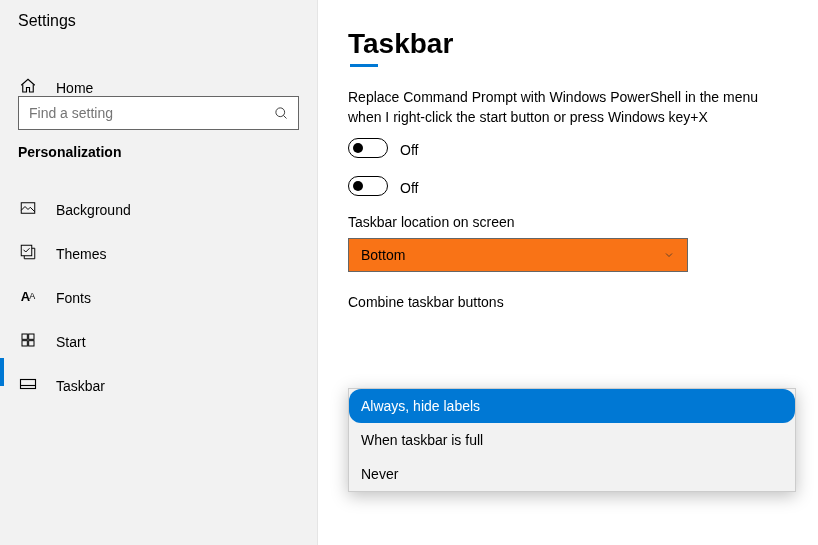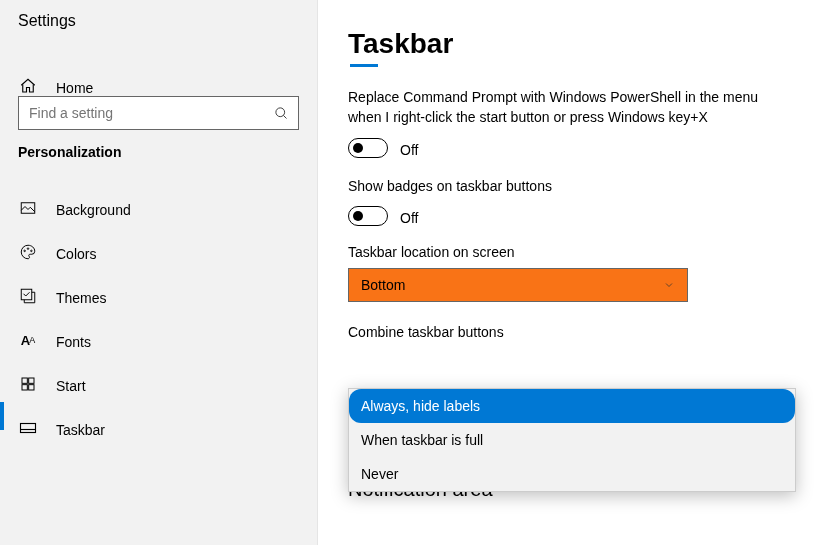--- a/index.html
+++ b/index.html
@@ -64,31 +64,20 @@
   <div class="nav-row">
     <span class="icon">
       <svg width="18" height="18" viewBox="0 0 24 24" fill="none" stroke="currentColor" stroke-width="1.3">
           <rect x="3" y="5" width="18" height="14"></rect>
           <path d="M3 15l5-5 4 4 3-3 6 6"></path>
         </svg>
     </span>
     <span>Background</span>
   </div>
 
-  <div class="nav-row">
-    <span class="icon">
-      <svg width="18" height="18" viewBox="0 0 24 24" fill="none" stroke="currentColor" stroke-width="1.3">
-          <path d="M12 3a9 9 0 1 0 0 18c1 0 2-1 2-2s-1-1.5-1-2.5 1-1.5 2-1.5h2a4 4 0 0 0 4-4c0-4.4-4-8-9-8z"></path>
-          <circle cx="7.5" cy="10.5" r="1"></circle>
-          <circle cx="12" cy="7.5" r="1"></circle>
-          <circle cx="16.5" cy="10.5" r="1"></circle>
-        </svg>
-    </span>
-    <span>Colors</span>
-  </div>
 
 
   <div class="nav-row">
     <span class="icon">
       <svg width="18" height="18" viewBox="0 0 24 24" fill="none" stroke="currentColor" stroke-width="1.3">
           <rect x="3" y="3" width="14" height="14"></rect>
           <path d="M17 7h4v14H7v-4"></path>
           <path d="M6 9l3 3 5-5"></path>
         </svg>
     </span>
@@ -131,21 +120,20 @@
   <div class="title-underline"></div>
 
   <div class="setting-text">Replace Command Prompt with Windows PowerShell in the menu when I right-click the start button or press Windows key+X</div>
   <div class="toggle-row">
     <div class="toggle">
         <div class="knob"></div>
       </div>
     <div class="toggle-label">Off</div>
   </div>
 
-  <div class="setting-text">Show badges on taskbar buttons</div>
   <div class="toggle-row">
     <div class="toggle">
         <div class="knob"></div>
       </div>
     <div class="toggle-label">Off</div>
   </div>
 
   <div class="field-label">Taskbar location on screen</div>
   <div class="select">
     <span>Bottom</span>

